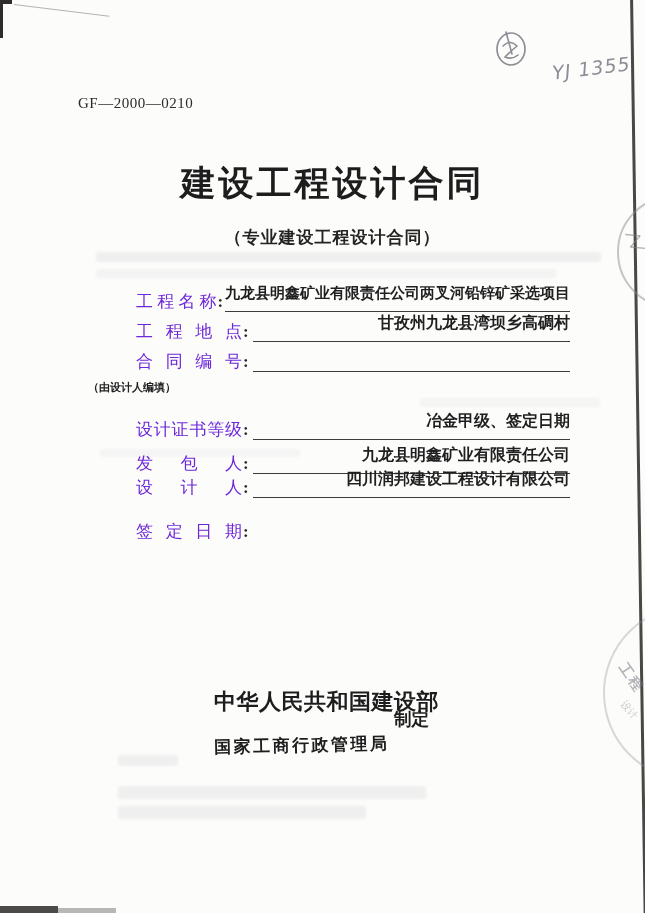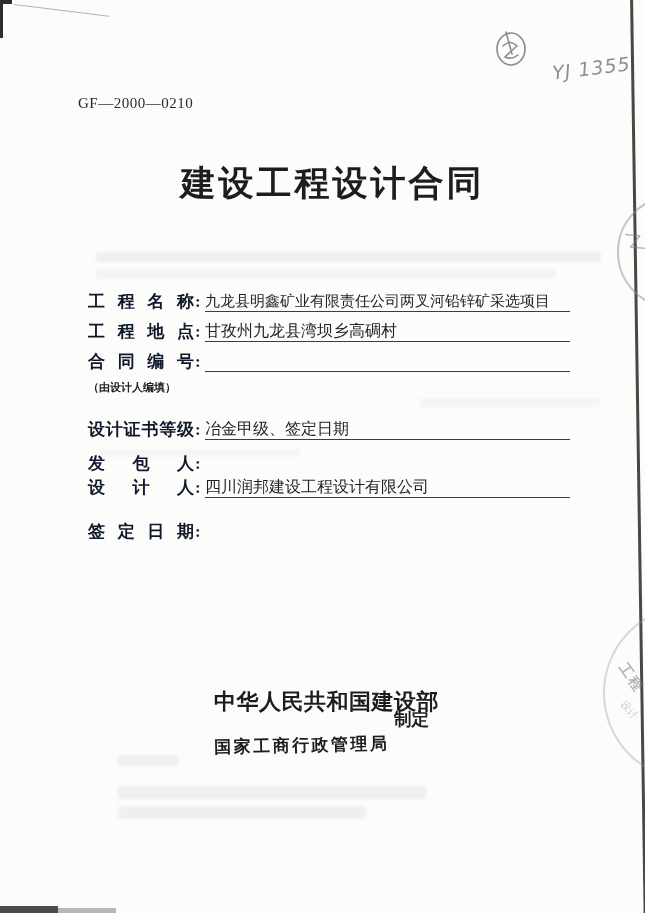--- a/index.html
+++ b/index.html
@@ -26,25 +26,25 @@
     position:absolute;left:55px;top:160px;width:555px;text-align:center;
     font-family:"Liberation Sans", sans-serif;font-weight:900;font-size:35px;
     letter-spacing:3px;color:#1d1d1d;
   }
   .doc-subtitle{
     position:absolute;left:55px;top:226px;width:555px;text-align:center;
     font-size:17px;letter-spacing:1px;color:#242424;font-weight:600;
   }
   
   .row{position:absolute;left:88px;width:482px;height:26px;display:flex;align-items:flex-end;font-size:17px;}
-  .row .lbl{display:inline-block;width:106px;text-align:justify;text-align-last:justify;font-weight:700;color:#0f172a;line-height:1.1;}
+  .row .lbl{display:inline-block;width:106px;text-align:justify;text-align-last:justify;font-weight:400;color:#6d28d9;line-height:1.1;margin-left:48px;}
   .row .colon{width:10px;font-weight:700;margin-left:1px;}
   .row .val{
-    flex:1;border-bottom:1.6px solid #3c3c3c;text-align:left;
-    font-size:16px;line-height:1.25;padding-bottom:0px;color:#1f1f1f;font-weight:400;
+    flex:1;border-bottom:1.6px solid #3c3c3c;text-align:right;
+    font-size:16px;line-height:1.25;padding-bottom:8px;color:#1f1f1f;font-weight:700;
     white-space:nowrap;
   }
   .row .val.long{font-size:15px;letter-spacing:0;}
   .note-row{position:absolute;left:88px;font-size:11px;font-weight:600;color:#222;}
   
   .footer{position:absolute;left:214px;top:687px;width:260px;color:#1d1d1d;}
   .footer .f1{font-size:22px;font-weight:700;letter-spacing:.5px;}
   .footer .f2{font-size:17px;font-weight:700;letter-spacing:2.5px;margin-top:16px;transform:rotate(-1.2deg);}
   .footer .fmade{position:absolute;left:180px;top:20px;font-size:17.5px;font-weight:700;}
   
@@ -94,20 +94,21 @@
   <div class="hand-circle">
     <svg width="44" height="48" viewBox="0 0 44 48">
       <ellipse cx="21" cy="25" rx="14" ry="16" fill="none" stroke="#8f8c96" stroke-width="1.7"></ellipse>
       <path d="M16 8 L22 30 M13 22 Q20 15 27 22 Q21 27 15 33 Q22 36 28 31" fill="none" stroke="#8f8c96" stroke-width="1.6" stroke-linecap="round"></path>
     </svg>
   </div>
   <div class="hand-code">YJ 1355</div>
 
   <div class="doc-code">GF—2000—0210</div>
   <div class="doc-title">建设工程设计合同</div>
+  <div class="doc-subtitle">（专业建设工程设计合同）</div>
 
   <div id="rows-host">
       <div class="row" style="top: 286px;">
         <span class="lbl">工程名称</span>
         <span class="colon">:</span>
         <span class="val long">九龙县明鑫矿业有限责任公司两叉河铅锌矿采选项目</span>
       </div>
       <div class="row" style="top: 316px;">
         <span class="lbl">工程地点</span>
         <span class="colon">:</span>
@@ -120,20 +121,21 @@
       </div>
       <div class="note-row" style="top: 380px;">（由设计人编填）</div>
       <div class="row" style="top: 414px;">
         <span class="lbl">设计证书等级</span>
         <span class="colon">:</span>
         <span class="val">冶金甲级、签定日期</span>
       </div>
       <div class="row" style="top: 448px;">
         <span class="lbl">发包人</span>
         <span class="colon">:</span>
+        <span class="val">九龙县明鑫矿业有限责任公司</span>
       </div>
       <div class="row" style="top: 472px;">
         <span class="lbl">设计人</span>
         <span class="colon">:</span>
         <span class="val">四川润邦建设工程设计有限公司</span>
       </div>
       <div class="row" style="top: 516px;">
         <span class="lbl">签定日期</span>
         <span class="colon">:</span>
       </div>

